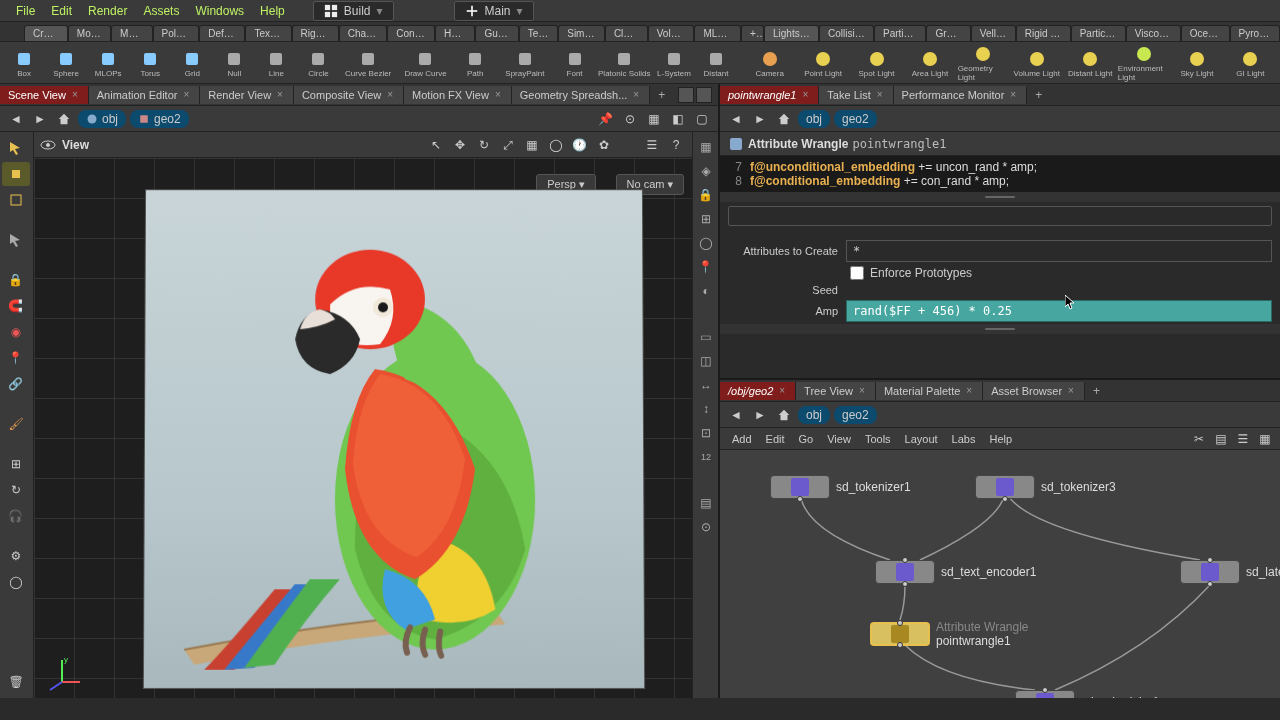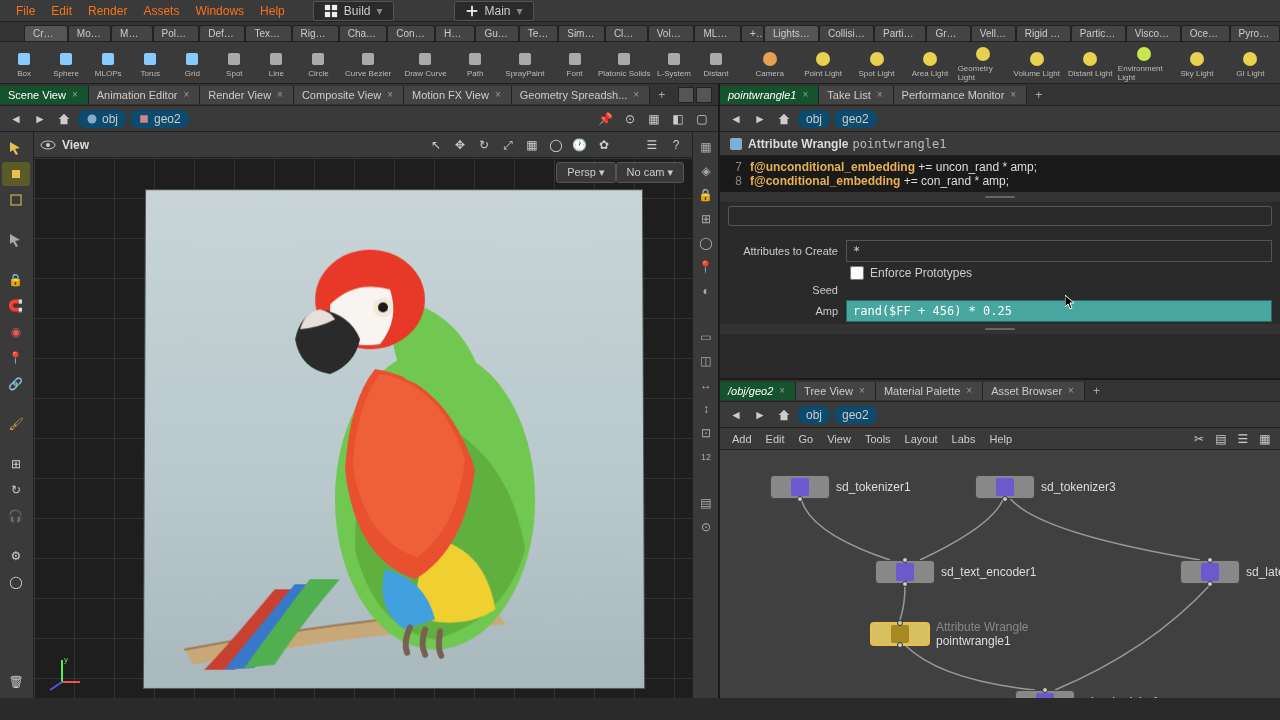--- a/index.html
+++ b/index.html
@@ -1,41 +1,41 @@
 <!DOCTYPE html>
 <html><head>
 <meta charset="utf-8">
 <style>
 * { margin: 0; padding: 0; box-sizing: border-box; font-family: "Segoe UI", Arial, sans-serif; }
 body { background: #2a2a2a; color: #ccc; width: 1280px; height: 720px; overflow: hidden; font-size: 12px; }
 
 
 .menubar { height: 22px; background: #3a3a3a; display: flex; align-items: center; padding: 0 8px; border-bottom: 1px solid #222; }
-.menubar .menu-item { padding: 2px 8px; cursor: pointer; color: #f97316; }
+.menubar .menu-item { padding: 2px 8px; cursor: pointer; color: #bef264; }
 .menubar .dropdown { margin-left: 20px; display: flex; align-items: center; gap: 6px; background: #2a2a2a; padding: 2px 10px; border: 1px solid #555; border-radius: 2px; }
 .menubar .dropdown svg { width: 14px; height: 14px; fill: #eee; }
 
 
 .shelf-tabs { height: 20px; background: #333; display: flex; align-items: flex-end; padding-left: 24px; border-bottom: 1px solid #222; gap: 0; }
 .shelf-tab { padding: 2px 8px; font-size: 10px; background: #444; color: #ccc; border: 1px solid #222; border-bottom: none; cursor: pointer; white-space: nowrap; overflow: hidden; text-overflow: ellipsis; max-width: 55px; border-radius: 3px 3px 0 0; }
 .shelf-tab.active { background: #555; }
 .shelf-group1 { display: flex; flex: 0 0 740px; overflow: hidden; }
 .shelf-group2 { display: flex; flex: 1; overflow: hidden; }
 
 
 .shelf-tools { height: 42px; background: #3a3a3a; display: flex; align-items: flex-start; border-bottom: 1px solid #222; }
 .shelf-tools .group { display: flex; padding: 2px 4px; gap: 2px; }
 .shelf-tool { display: flex; flex-direction: column; align-items: center; justify-content: center; width: 42px; height: 38px; cursor: pointer; color: #bbb; font-size: 8px; border-radius: 3px; }
 .shelf-tool .icon { width: 20px; height: 20px; display: flex; align-items: center; justify-content: center; }
 .shelf-tool.wide { width: 58px; }
 
 
 .pane-tabs { height: 22px; background: #333; display: flex; align-items: center; border-bottom: 1px solid #222; }
 .pane-tab { padding: 3px 8px; background: #444; border-right: 1px solid #222; font-size: 11px; cursor: pointer; display: flex; align-items: center; gap: 4px; color: #ccc; }
-.pane-tab.active { background: #14532d; color: #fff; }
+.pane-tab.active { background: #7f1d1d; color: #fff; }
 .close-x { color: #999; cursor: pointer; font-size: 10px; padding: 0 2px; }
 .pane-tab-add { padding: 2px 8px; cursor: pointer; color: #aaa; }
 .pane-controls { margin-left: auto; display: flex; gap: 2px; padding-right: 6px; }
 .pane-btn { width: 16px; height: 16px; background: #555; border: 1px solid #222; }
 
 
 .pathbar { height: 26px; background: #3a3a3a; display: flex; align-items: center; padding: 0 6px; gap: 4px; border-bottom: 1px solid #222; }
 .pathbar .nav-btn { width: 20px; height: 20px; display: flex; align-items: center; justify-content: center; cursor: pointer; border-radius: 2px; }
 .pathbar .segment { background: #0c4a6e; padding: 2px 8px; border-radius: 8px; cursor: pointer; display: flex; align-items: center; gap: 4px; }
 
@@ -55,21 +55,21 @@
 .toolbar-right .tool { width: 22px; height: 22px; display: flex; align-items: center; justify-content: center; cursor: pointer; border-radius: 2px; color: #aaa; }
 
 .viewport-center { flex: 1; display: flex; flex-direction: column; }
 .view-header { height: 26px; background: #3a3a3a; display: flex; align-items: center; padding: 0 6px; border-bottom: 1px solid #222; gap: 6px; }
 .view-header .label { font-weight: bold; color: #ddd; }
 .view-header .tools { margin-left: auto; display: flex; gap: 4px; }
 .view-header .vtool { width: 20px; height: 20px; display: flex; align-items: center; justify-content: center; cursor: pointer; border-radius: 2px; }
 
 .viewport-canvas { flex: 1; background: #1e1e1e; position: relative; overflow: hidden; }
 .grid-bg { position: absolute; inset: 0; background-image: linear-gradient(#333 1px, transparent 1px), linear-gradient(90deg, #333 1px, transparent 1px); background-size: 40px 40px; }
-.cam-controls { position: absolute; top: 4px; right: 8px; display: flex; gap: 0; }
+.cam-controls { position: absolute; top: 16px; right: 8px; display: flex; gap: 20px; }
 .cam-btn { background: rgba(60,60,60,0.9); border: 1px solid #555; border-radius: 3px; padding: 3px 10px; font-size: 11px; cursor: pointer; color: #ccc; }
 
 .image-preview { position: absolute; top: 30px; left: 110px; width: 500px; height: 500px; background: #fff; border: 1px solid #555; transform: perspective(2000px) rotateX(2deg); }
 .parrot { position: relative; width: 100%; height: 100%; background: linear-gradient(180deg, #c8d4d8 0%, #b8c8cc 60%, #a8b8bc 100%); overflow: hidden; }
 
 .axis-gizmo { position: absolute; bottom: 6px; left: 8px; width: 40px; height: 40px; }
 
 
 .params-panel { flex: 0 0 248px; display: flex; flex-direction: column; border-bottom: 2px solid #1a1a1a; }
 .param-title { height: 24px; background: #3a3a3a; display: flex; align-items: center; padding: 0 8px; gap: 4px; border-bottom: 1px solid #222; }
@@ -221,21 +221,21 @@
           </svg>
         </div>
         <span>Grid</span>
       </div>
       <div class="shelf-tool">
         <div class="icon">
           <svg width="20" height="20">
             <rect x="4" y="4" width="12" height="12" fill="#aaa" rx="2"></rect>
           </svg>
         </div>
-        <span>Spot</span>
+        <span>Null</span>
       </div>
       <div class="shelf-tool">
         <div class="icon">
           <svg width="20" height="20">
             <rect x="4" y="4" width="12" height="12" fill="#aaa" rx="2"></rect>
           </svg>
         </div>
         <span>Line</span>
       </div>
       <div class="shelf-tool">

